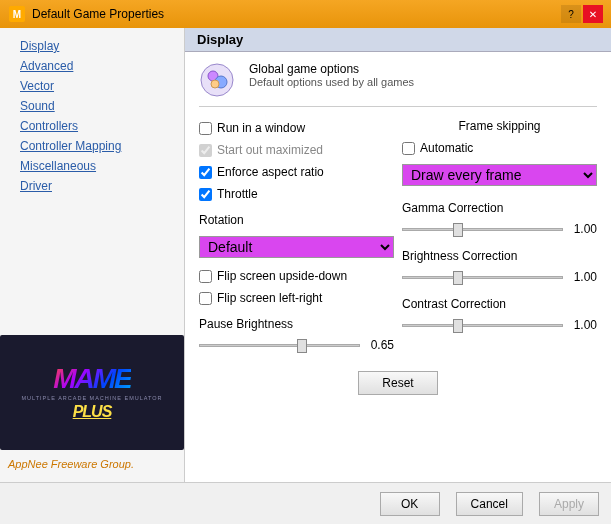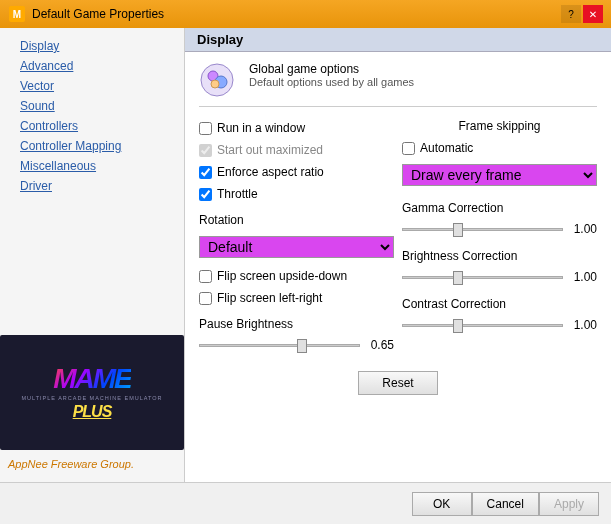--- a/index.html
+++ b/index.html
@@ -270,21 +270,21 @@
 
     
     .bottom-bar {
       height: 42px;
       background: #f0f0f0;
       border-top: 1px solid #ccc;
       display: flex;
       align-items: center;
       justify-content: flex-end;
       padding: 0 12px;
-      gap: 0;
+      gap: 16px;
     }
     .bottom-btn {
       min-width: 60px;
       height: 24px;
       padding: 0 14px;
       font-size: 12px;
       border: 1px solid #aaa;
       background: linear-gradient(to bottom, #f8f8f8, #e0e0e0);
       cursor: pointer;
       color: #000;

